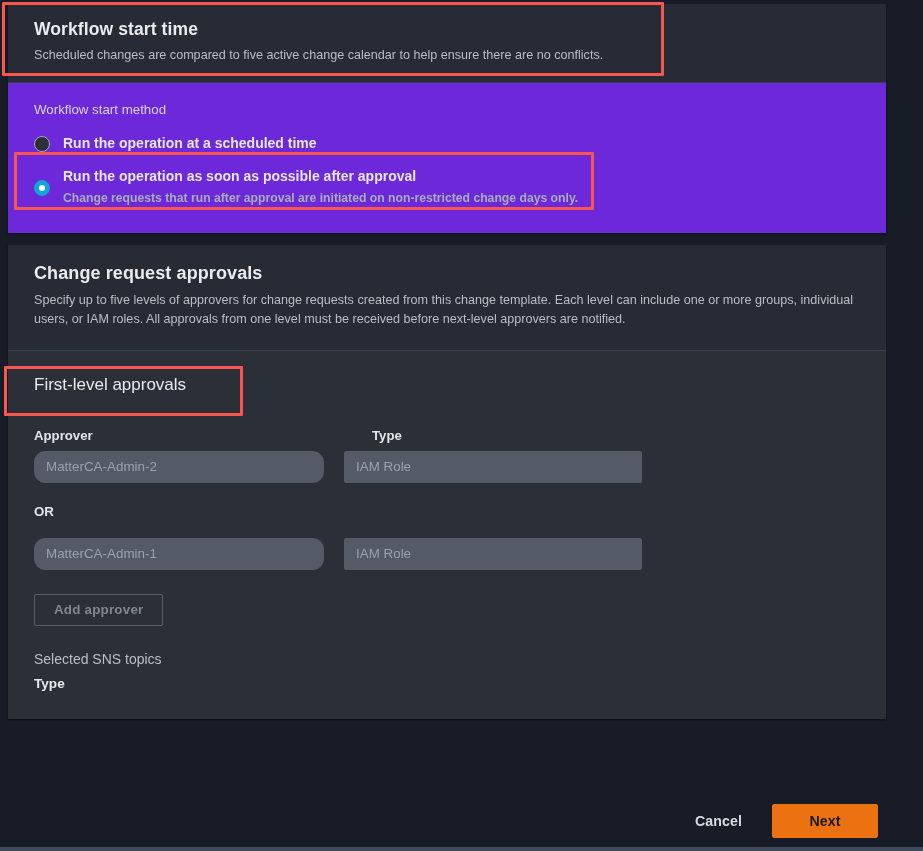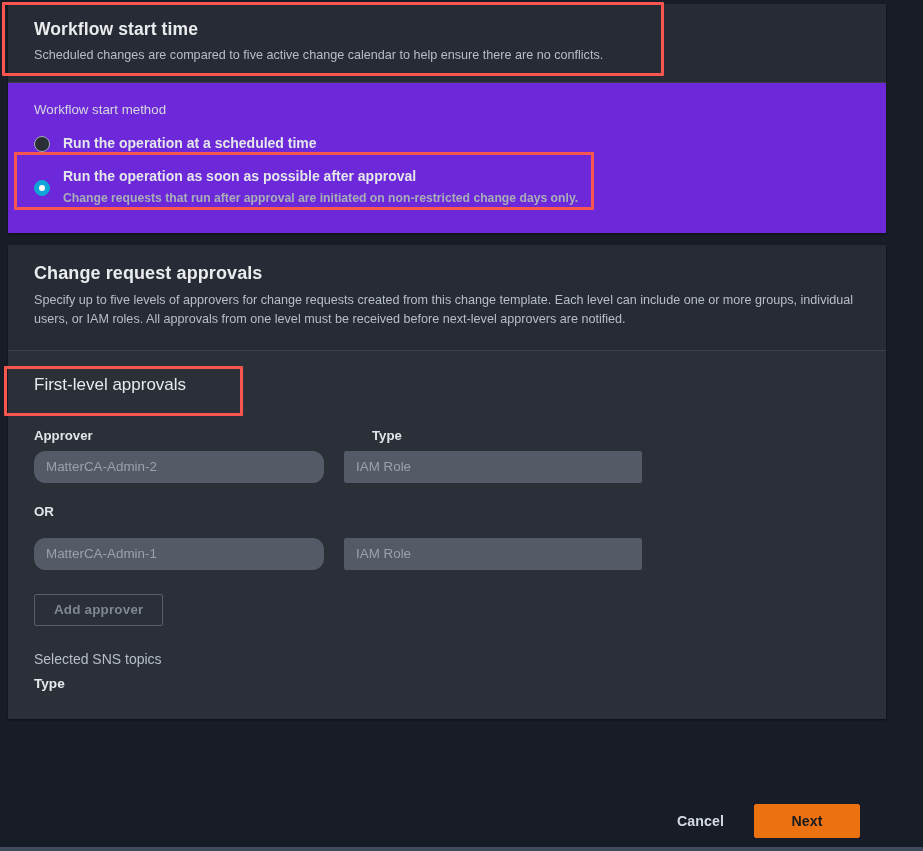--- a/index.html
+++ b/index.html
@@ -221,21 +221,21 @@
   .footer {
     position: absolute;
     left: 0;
     top: 790px;
     width: 923px;
     height: 61px;
     background: #171c26;
     display: flex;
     align-items: center;
     justify-content: flex-end;
-    padding-right: 63px;
+    padding-right: 45px;
   }
   .footer::after {
     content: "";
     position: absolute;
     left: 0; bottom: 0;
     width: 923px; height: 4px;
     background: #3f4a5c;
   }
 
   .btn-cancel {

